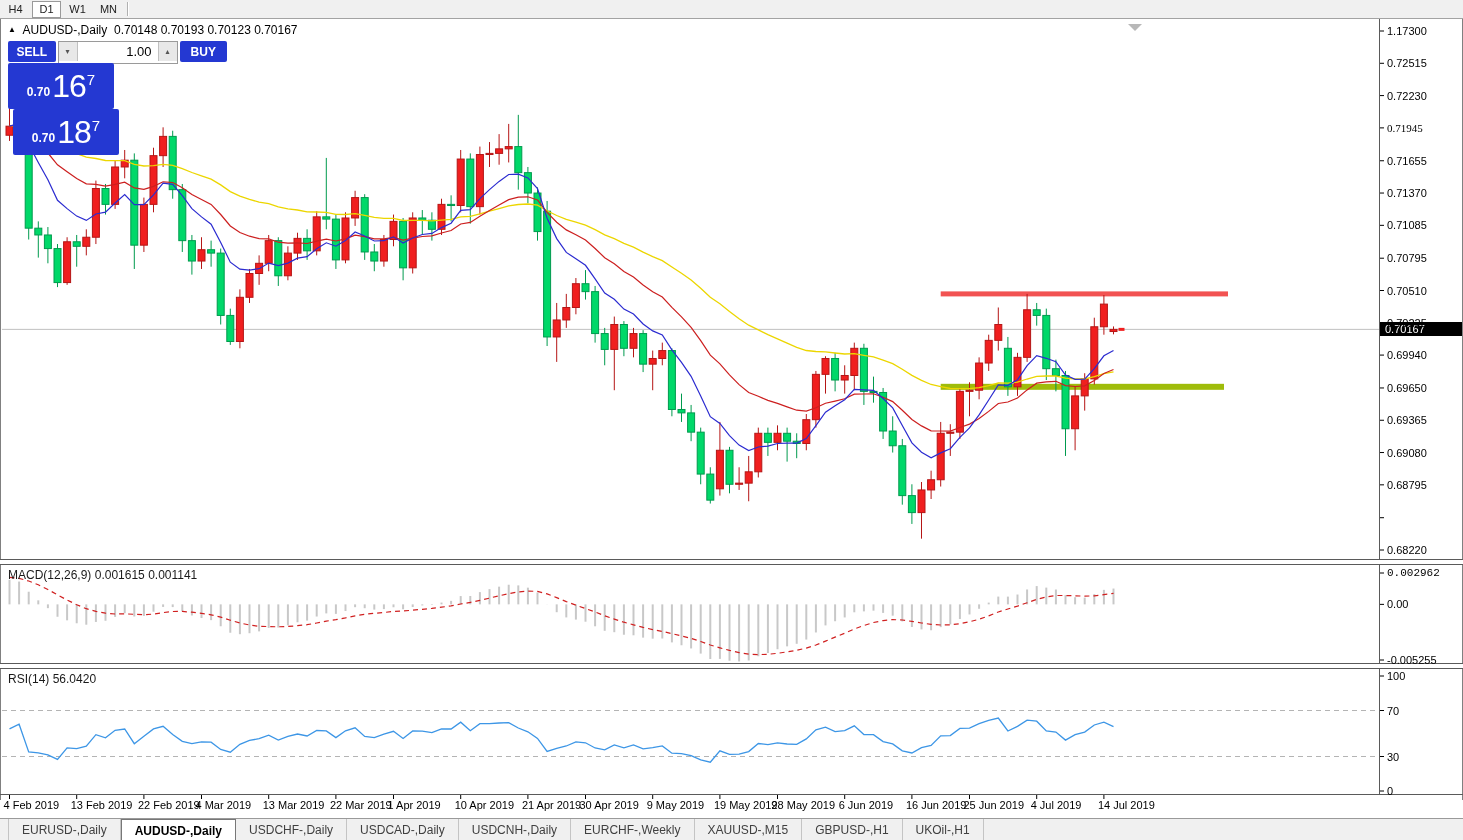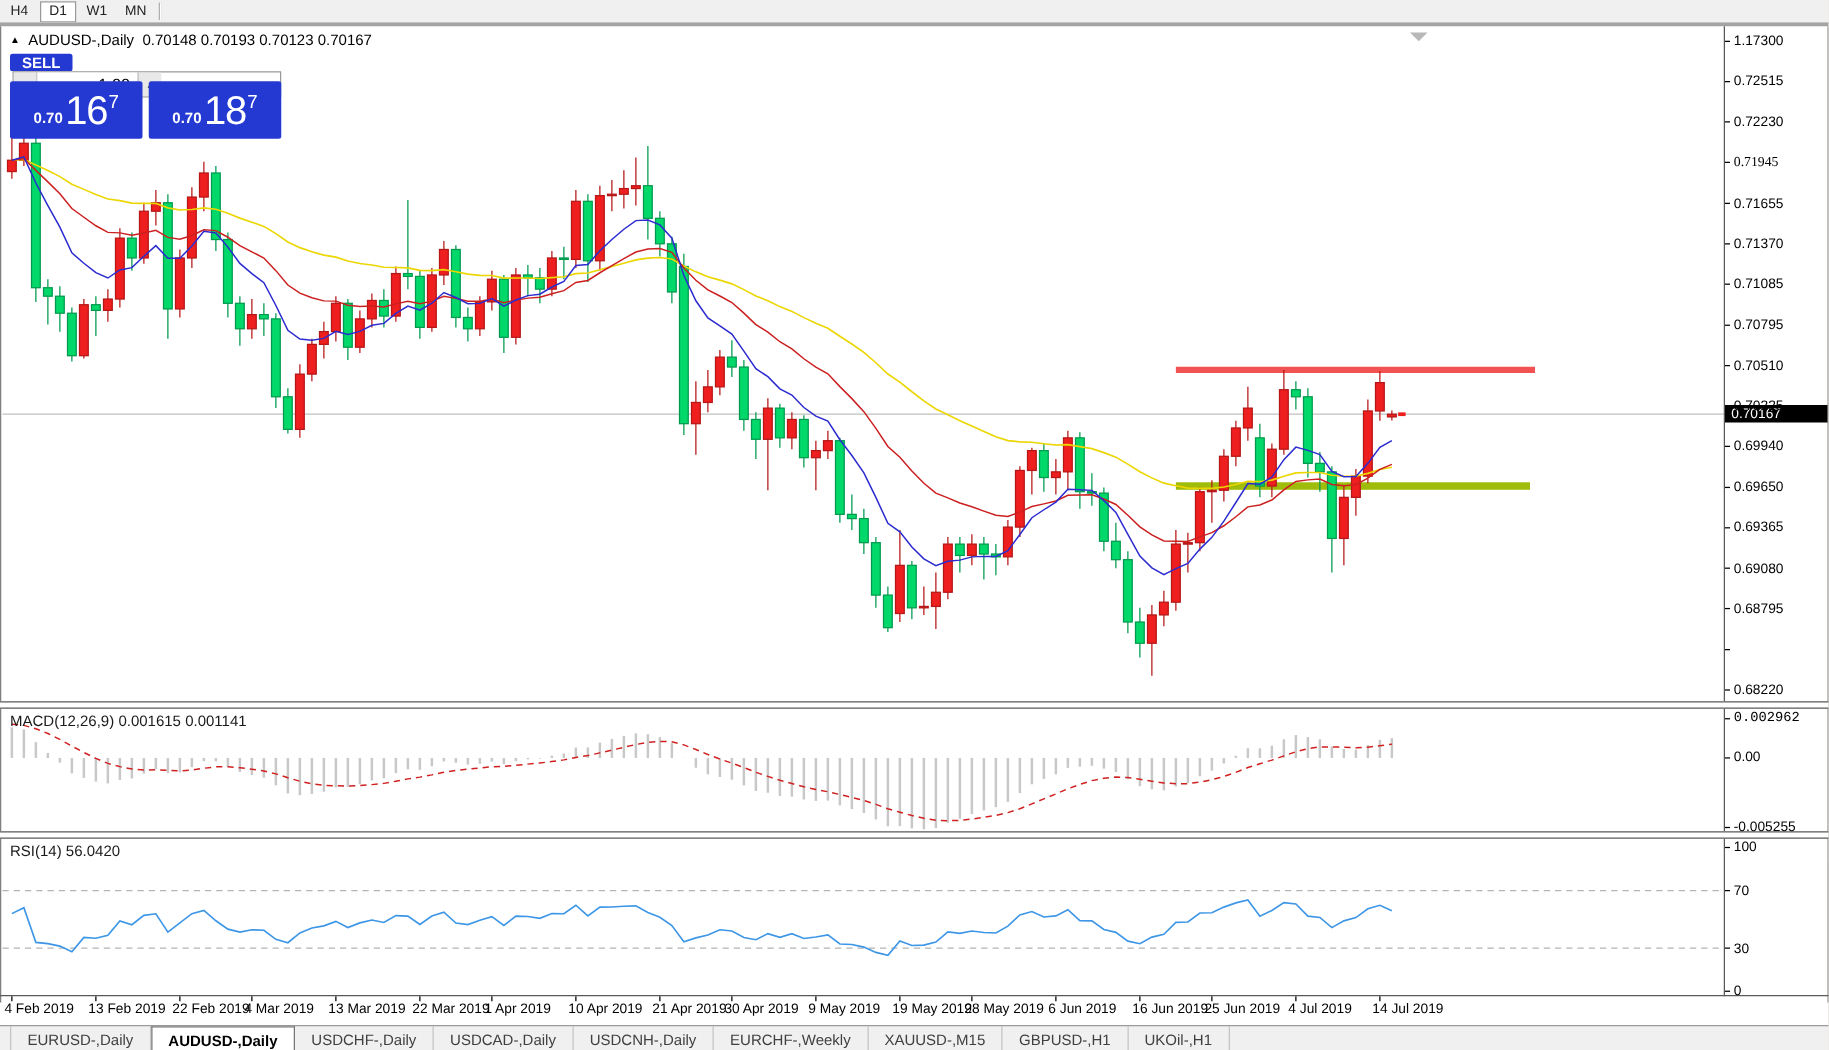--- a/index.html
+++ b/index.html
@@ -7,42 +7,42 @@
           font-family:"Liberation Sans",sans-serif;-webkit-font-smoothing:antialiased;}
   
   #tf-bar{position:absolute;left:0;top:0;width:1463px;height:18px;background:#f0f0f0;
           border-bottom:1px solid #a8a8a8;display:flex;align-items:center;}
   .tf-btn{height:15px;min-width:27px;margin:0 1px;display:flex;align-items:center;justify-content:center;
           font-size:11px;color:#222;border:1px solid transparent;cursor:default;}
   .tf-btn.active{background:#fff;border:1px solid #9a9a9a;}
   .tf-sep{width:1px;height:14px;background:#b0b0b0;border-right:1px solid #fff;margin:0 3px;}
   
   #win{position:absolute;left:0;top:18px;width:1463px;height:672px;background:#fff;
-       border-top:3px solid #a3a3a3;box-sizing:border-box;}
+       border-top:1px solid #a3a3a3;box-sizing:border-box;}
   #win .edge-l{position:absolute;left:0;top:0;width:1px;height:781px;background:#808080;}
   #win .edge-r{position:absolute;right:0;top:0;width:1px;height:781px;background:#808080;}
   #axis-v{position:absolute;left:1379px;top:0;width:1px;height:776px;background:#5a5a5a;}
   #plot{position:absolute;left:0;top:0;}
   .lbl{position:absolute;font-size:11px;color:#000;white-space:nowrap;line-height:12px;}
   #sym-header{position:absolute;left:8px;top:4px;font-size:12px;color:#000;white-space:nowrap;}
   #sym-header .tri{font-size:8px;vertical-align:2px;margin-right:4px;}
   #sym-header b{font-weight:normal;}
   
   #trade{position:absolute;left:8px;top:22px;width:219px;}
-  #trade .row1{display:flex;height:21px;flex-direction:column;}
+  #trade .row1{display:flex;height:21px;}
   .tbtn{width:50px;height:21px;border-radius:2px;color:#fff;font-size:12px;font-weight:bold;
         display:flex;align-items:center;justify-content:center;cursor:pointer;}
   .spin{display:flex;height:21px;margin:0 2px;border:1px solid #9a9a9a;background:#fff;}
   .spin-btn{width:18px;height:19px;background:#e8e8e8;color:#555;font-size:8px;display:flex;
             align-items:center;justify-content:center;cursor:pointer;}
   .spin-btn.dn{border-right:1px solid #c0c0c0;}
   .spin-btn.up{border-left:1px solid #c0c0c0;}
   #vol{width:74px;height:19px;border:0;font-size:13px;text-align:right;padding:0 6px 0 0;outline:none;
        font-family:"Liberation Sans",sans-serif;}
-  #trade .row2{display:flex;margin-top:1px;}
+  #trade .row2{display:flex;margin-top:1px;flex-direction:column;}
   .qpanel{width:106px;height:46px;border-radius:2px;color:#fff;display:flex;align-items:center;
           justify-content:center;cursor:pointer;}
   .qpanel.right{margin-left:5px;}
   .qp-small{font-size:12px;font-weight:bold;margin-right:2px;margin-top:12px;}
   .qp-big{font-size:32px;font-weight:normal;letter-spacing:-1px;}
   .qp-sup{font-size:15px;margin-top:-14px;margin-left:1px;}
   
   .splitter{position:absolute;left:0;width:1463px;height:4px;background:#fff;
             border-top:1px solid #5a5a5a;border-bottom:1px solid #5a5a5a;cursor:row-resize;}
   #date-border{position:absolute;left:0;top:775px;width:1463px;height:1px;background:#5a5a5a;}

